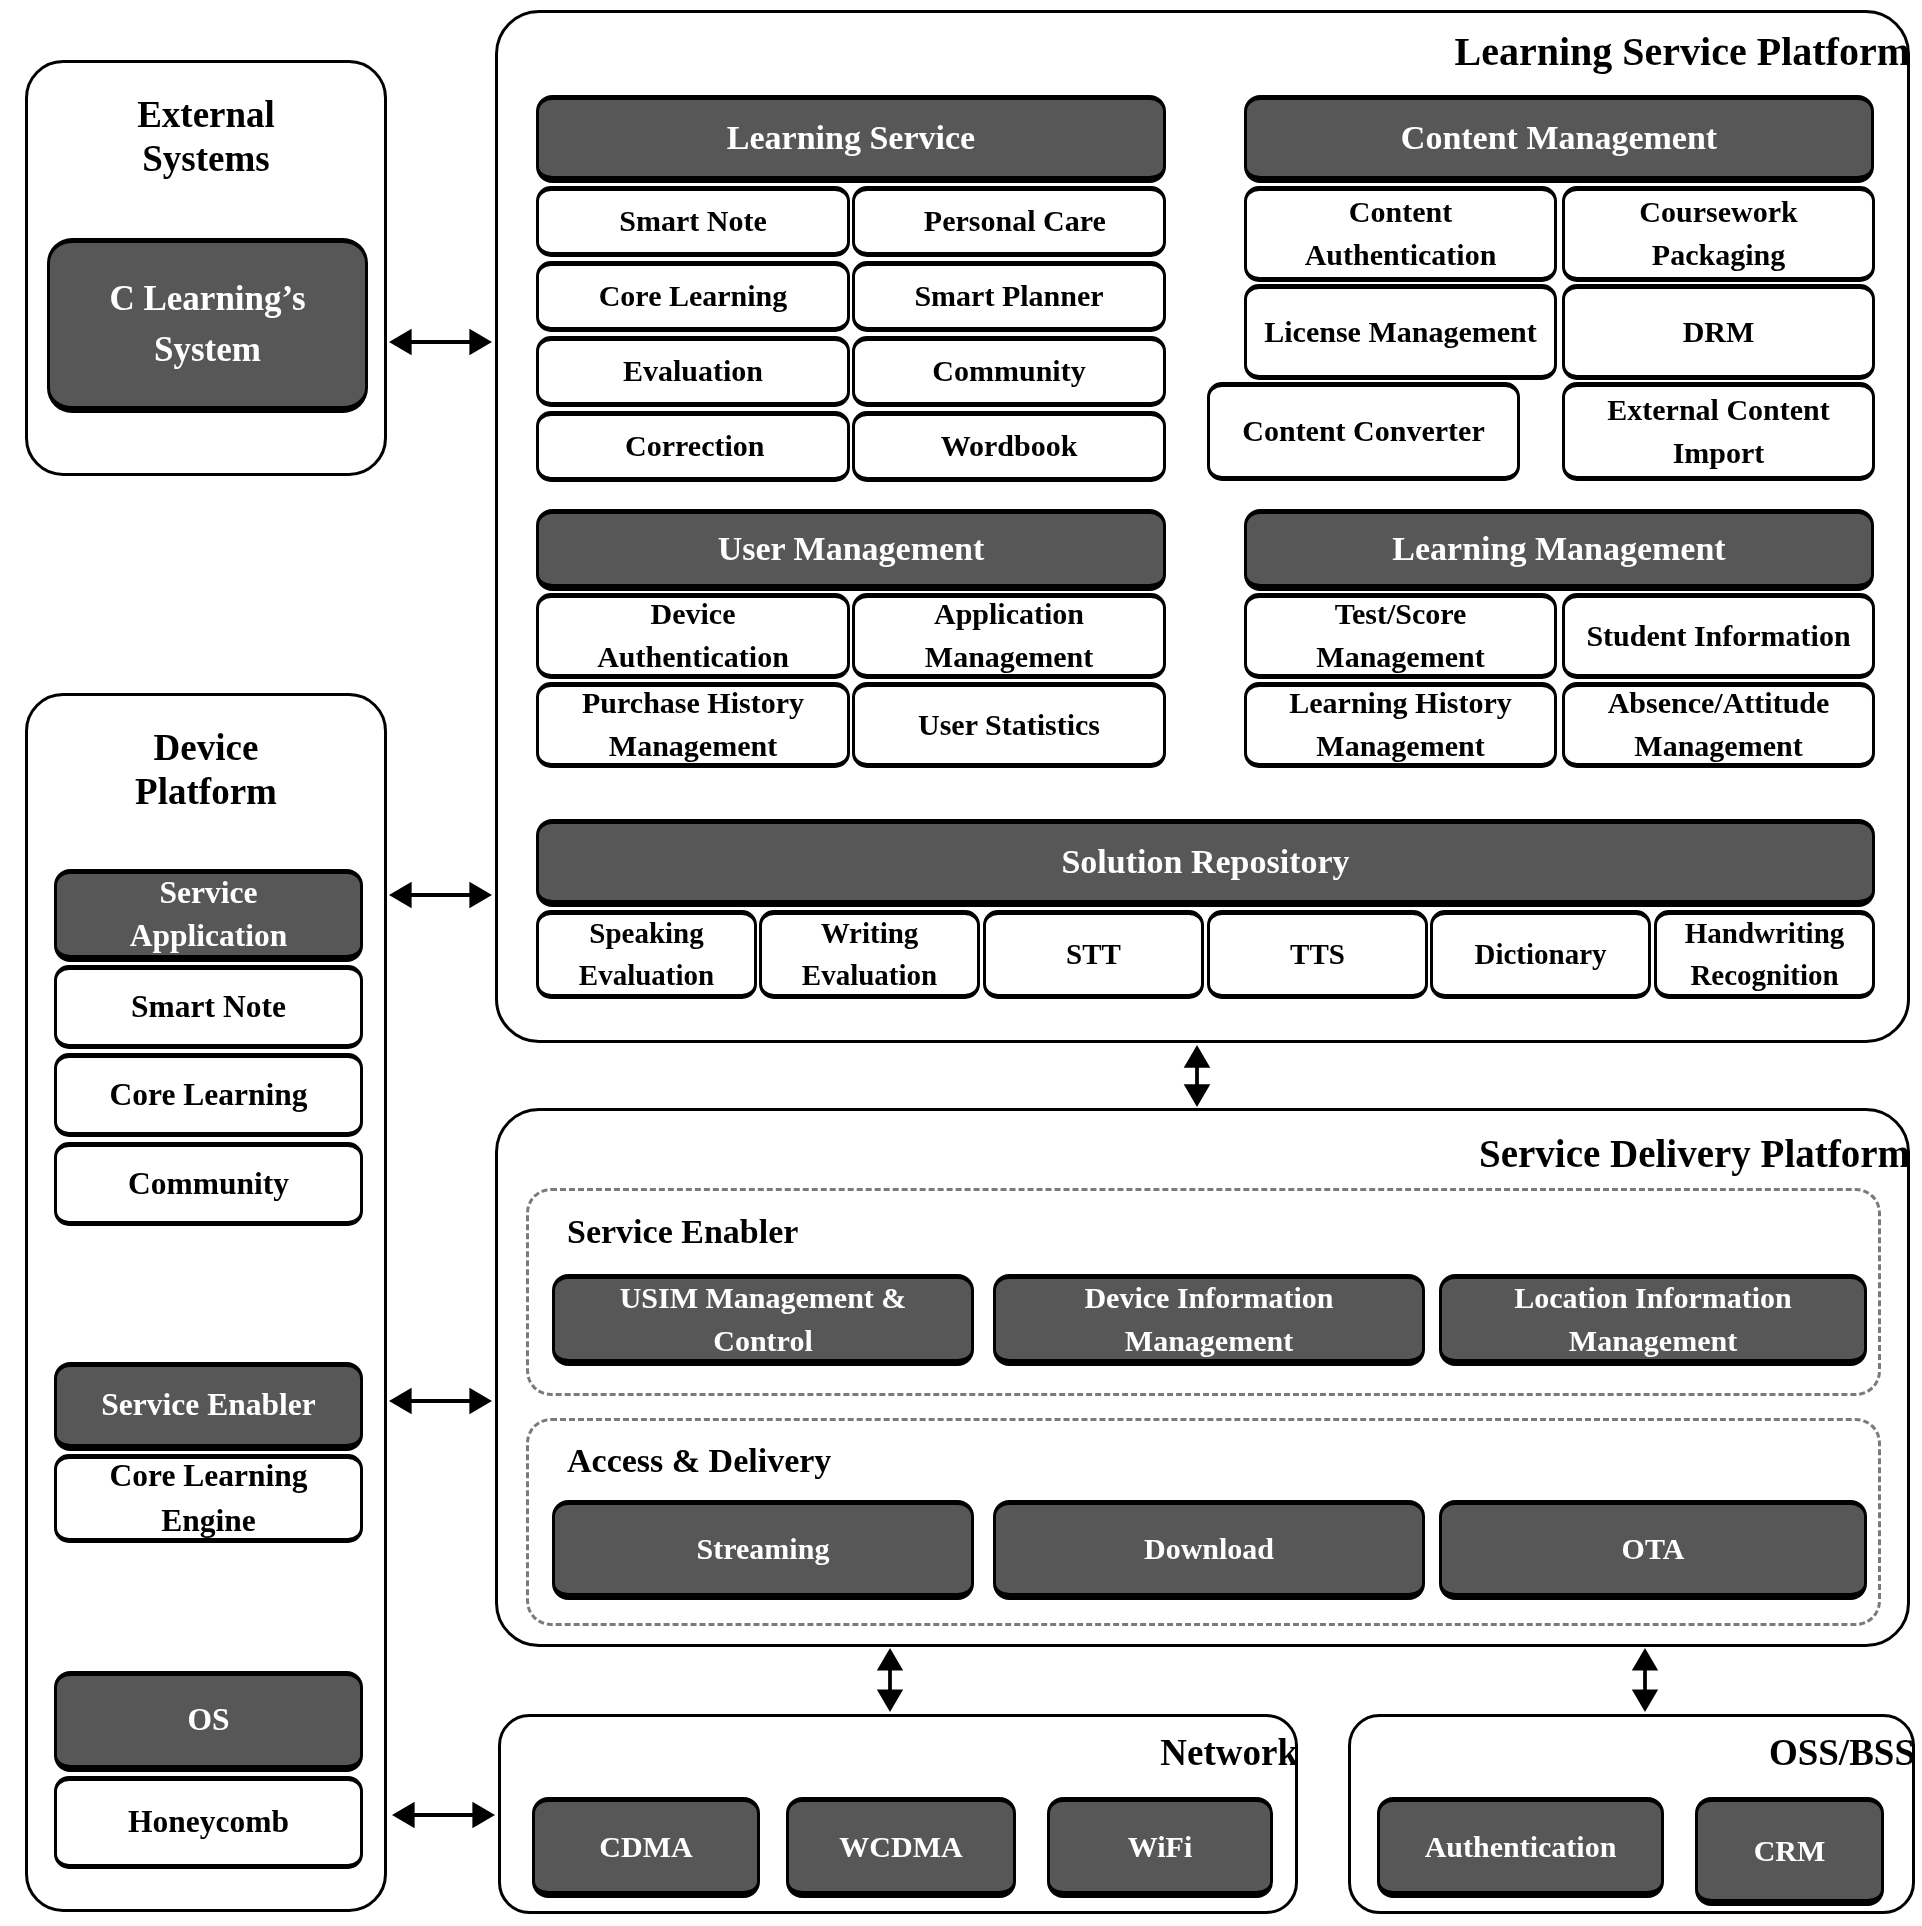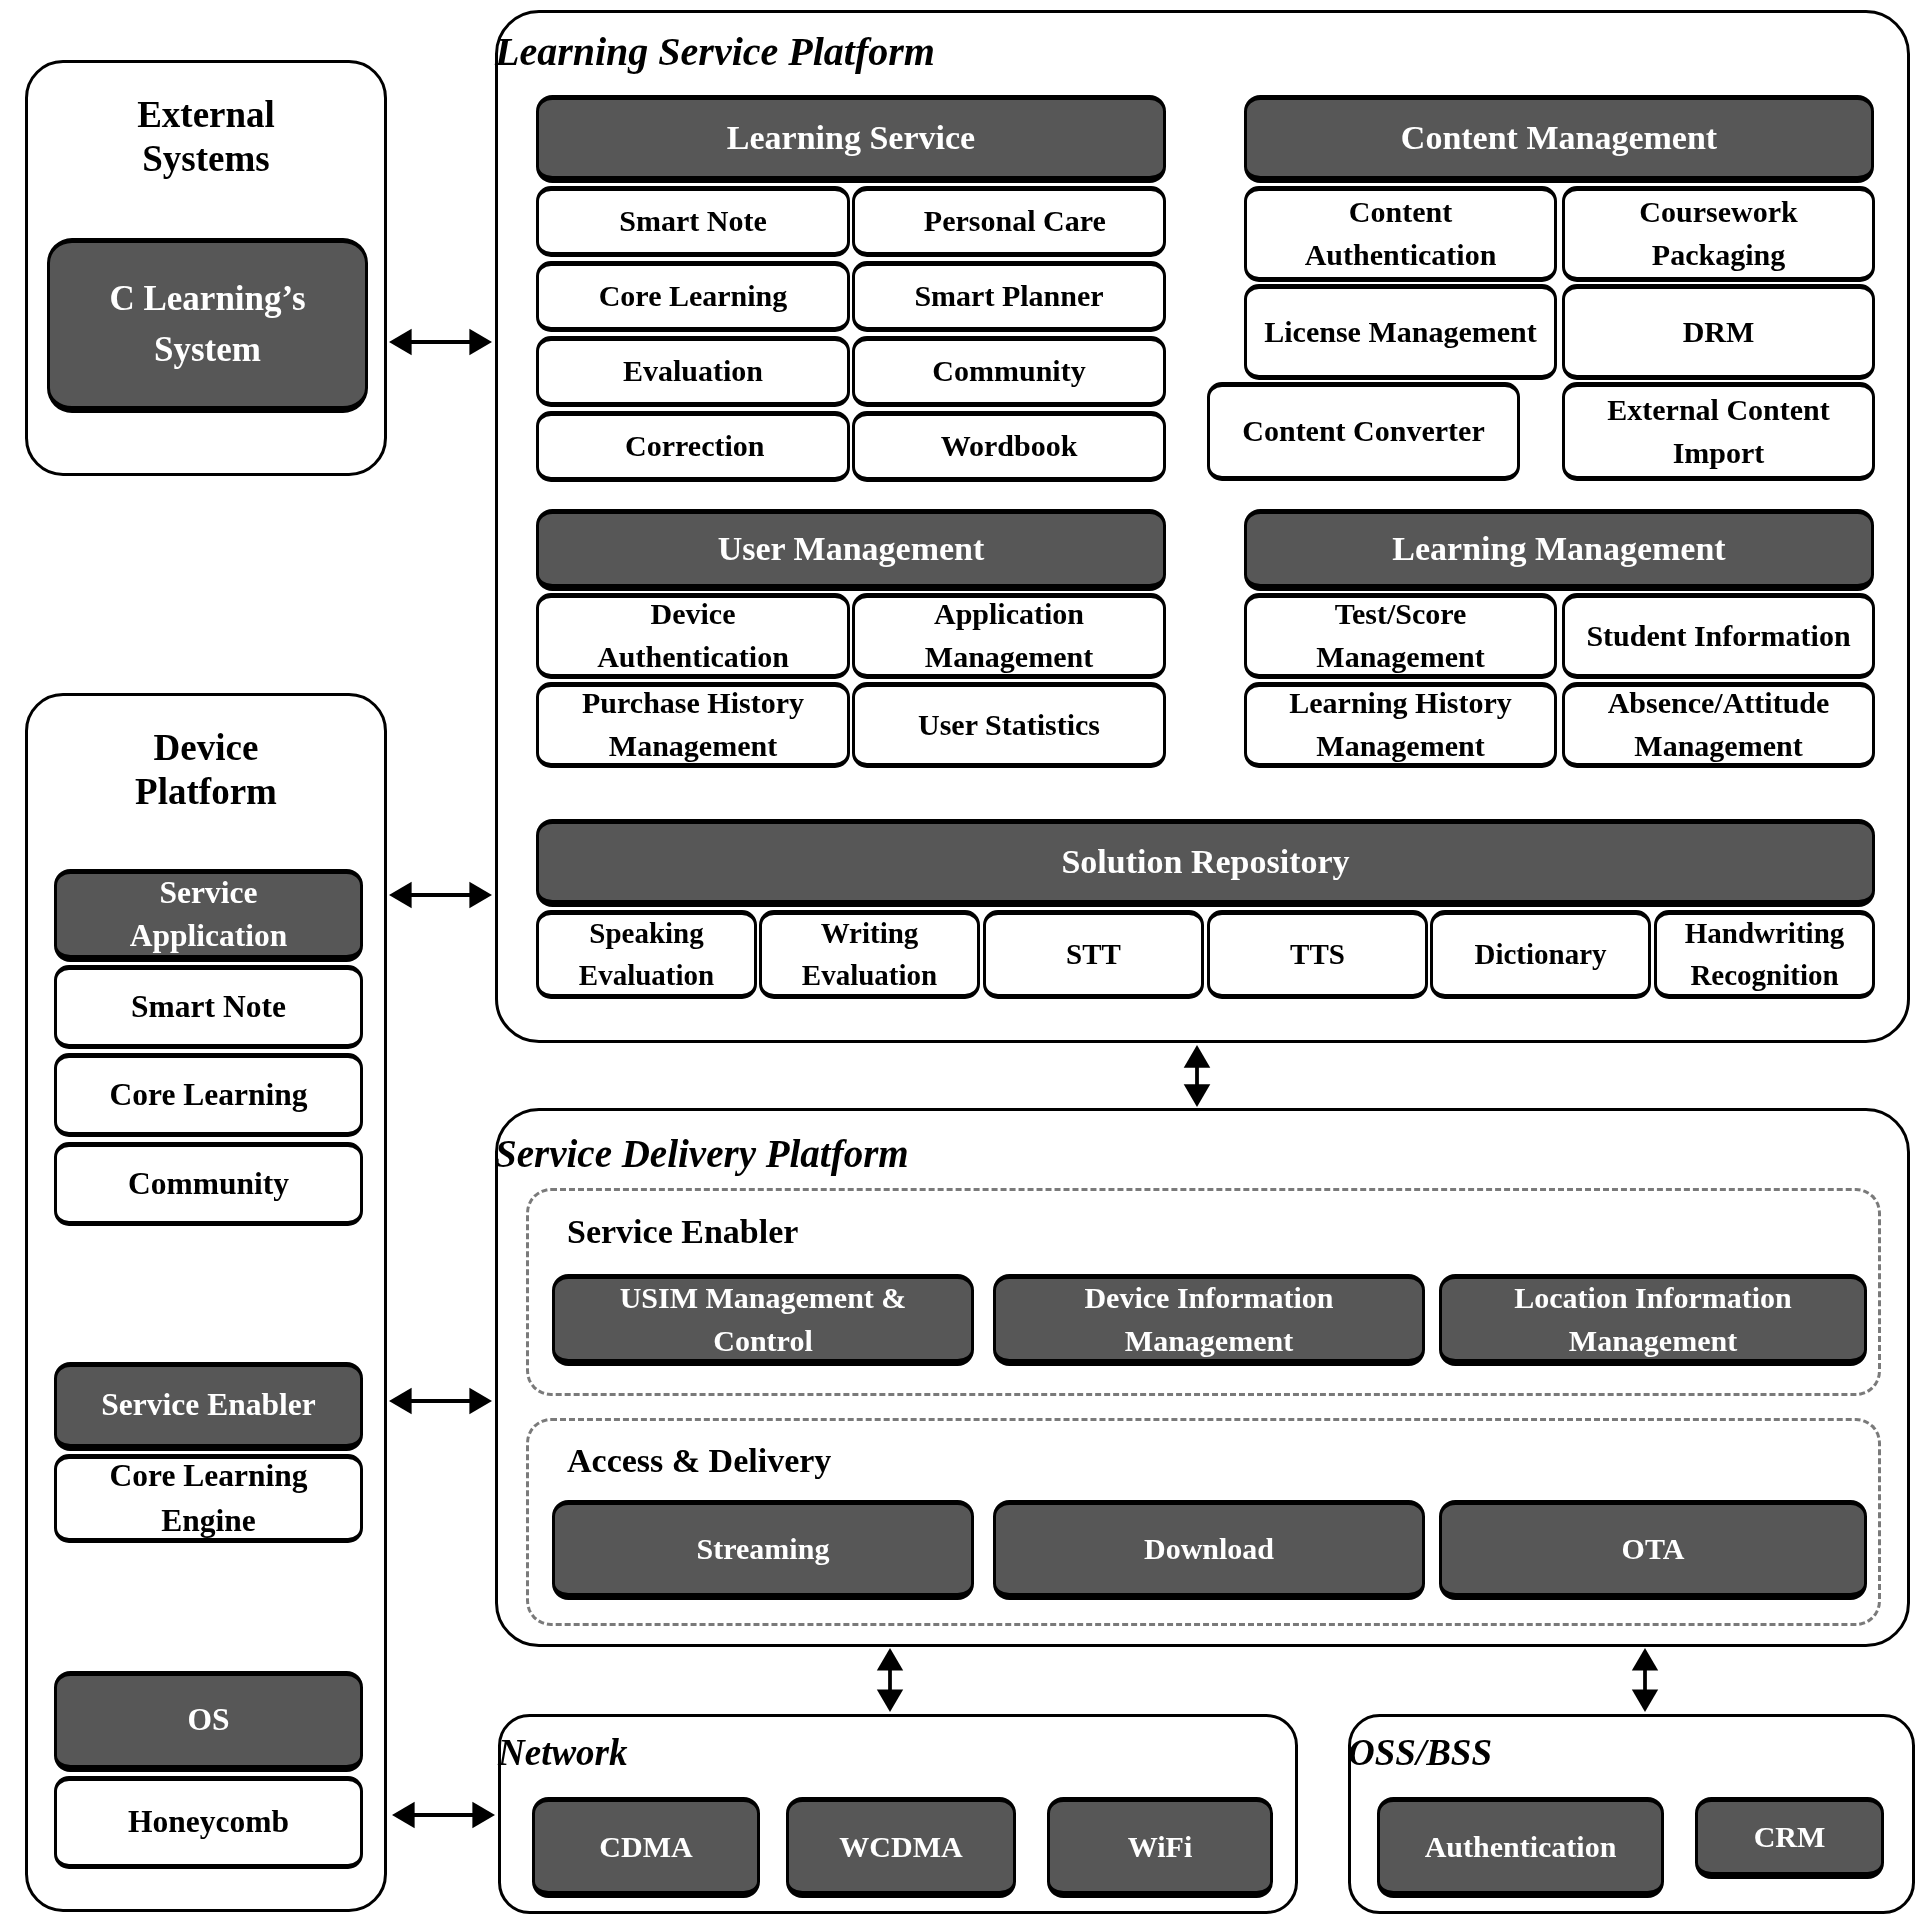--- a/index.html
+++ b/index.html
@@ -3,21 +3,21 @@
 <meta charset="utf-8">
 <style>
   html,body{margin:0;padding:0;background:#ffffff;}
   #canvas{
     position:relative;width:1922px;height:1926px;background:#fff;
     font-family:"Liberation Serif", serif;font-weight:bold;color:#000;
     overflow:hidden;
   }
   .panel{position:absolute;background:#fff;border:3.8px solid #000;border-radius:38px;box-sizing:border-box;}
   .panel-title{font-size:37px;line-height:1.2;text-align:center;margin:30px auto 0;width:62%;}
-  .big-title{position:absolute;width:100%;text-align:left;font-size:40px;font-style:italic;}
+  .big-title{position:absolute;width:100%;text-align:right;font-size:40px;}
   .dark{
     position:absolute;background:#575757;color:#fff;
     border:3.2px solid #000;border-top-width:5.7px;border-bottom-width:7px;
     border-radius:16.4px;box-sizing:border-box;
     display:flex;align-items:center;justify-content:center;
     text-align:center;font-size:34px;line-height:1.45;padding:0 19px;
   }
   .cell{
     position:absolute;background:#fff;
     border:3.2px solid #000;border-top-width:5px;border-bottom-width:5.7px;
@@ -113,21 +113,21 @@
 
   <div class="panel" style="left:498px;top:1714px;width:800px;height:200px;border-radius:31.5px;"></div>
   <div class="big-title" style="left:498px;top:1731px;width:800px;font-size:37px;">Network</div>
   <div class="dark" style="left:532px;top:1797px;width:228px;height:101px;font-size:30px;">CDMA</div>
   <div class="dark" style="left:786px;top:1797px;width:230px;height:101px;font-size:30px;">WCDMA</div>
   <div class="dark" style="left:1047px;top:1797px;width:226px;height:101px;font-size:30px;">WiFi</div>
 
   <div class="panel" style="left:1348px;top:1714px;width:567px;height:200px;border-radius:31.5px;"></div>
   <div class="big-title" style="left:1348px;top:1731px;width:567px;font-size:37px;">OSS/BSS</div>
   <div class="dark" style="left:1377px;top:1797px;width:287px;height:101px;font-size:30px;">Authentication</div>
-  <div class="dark" style="left:1695px;top:1797px;width:189px;height:82px;font-size:30px;">CRM</div>
+  <div class="dark" style="left:1695px;top:1797px;width:189px;height:109px;font-size:30px;">CRM</div>
 
   <div class="arrow" style="left:389px;top:323px;width:103px;height:38px;">
     <svg viewBox="0 0 164 60">
         <line x1="26" y1="30" x2="138" y2="30" stroke="#000" stroke-width="6"></line>
         <polygon points="0,30 36,9 36,51" fill="#000"></polygon>
         <polygon points="164,30 128,9 128,51" fill="#000"></polygon>
       </svg>
   </div>
   <div class="arrow" style="left:389px;top:876px;width:103px;height:38px;">
     <svg viewBox="0 0 164 60">

